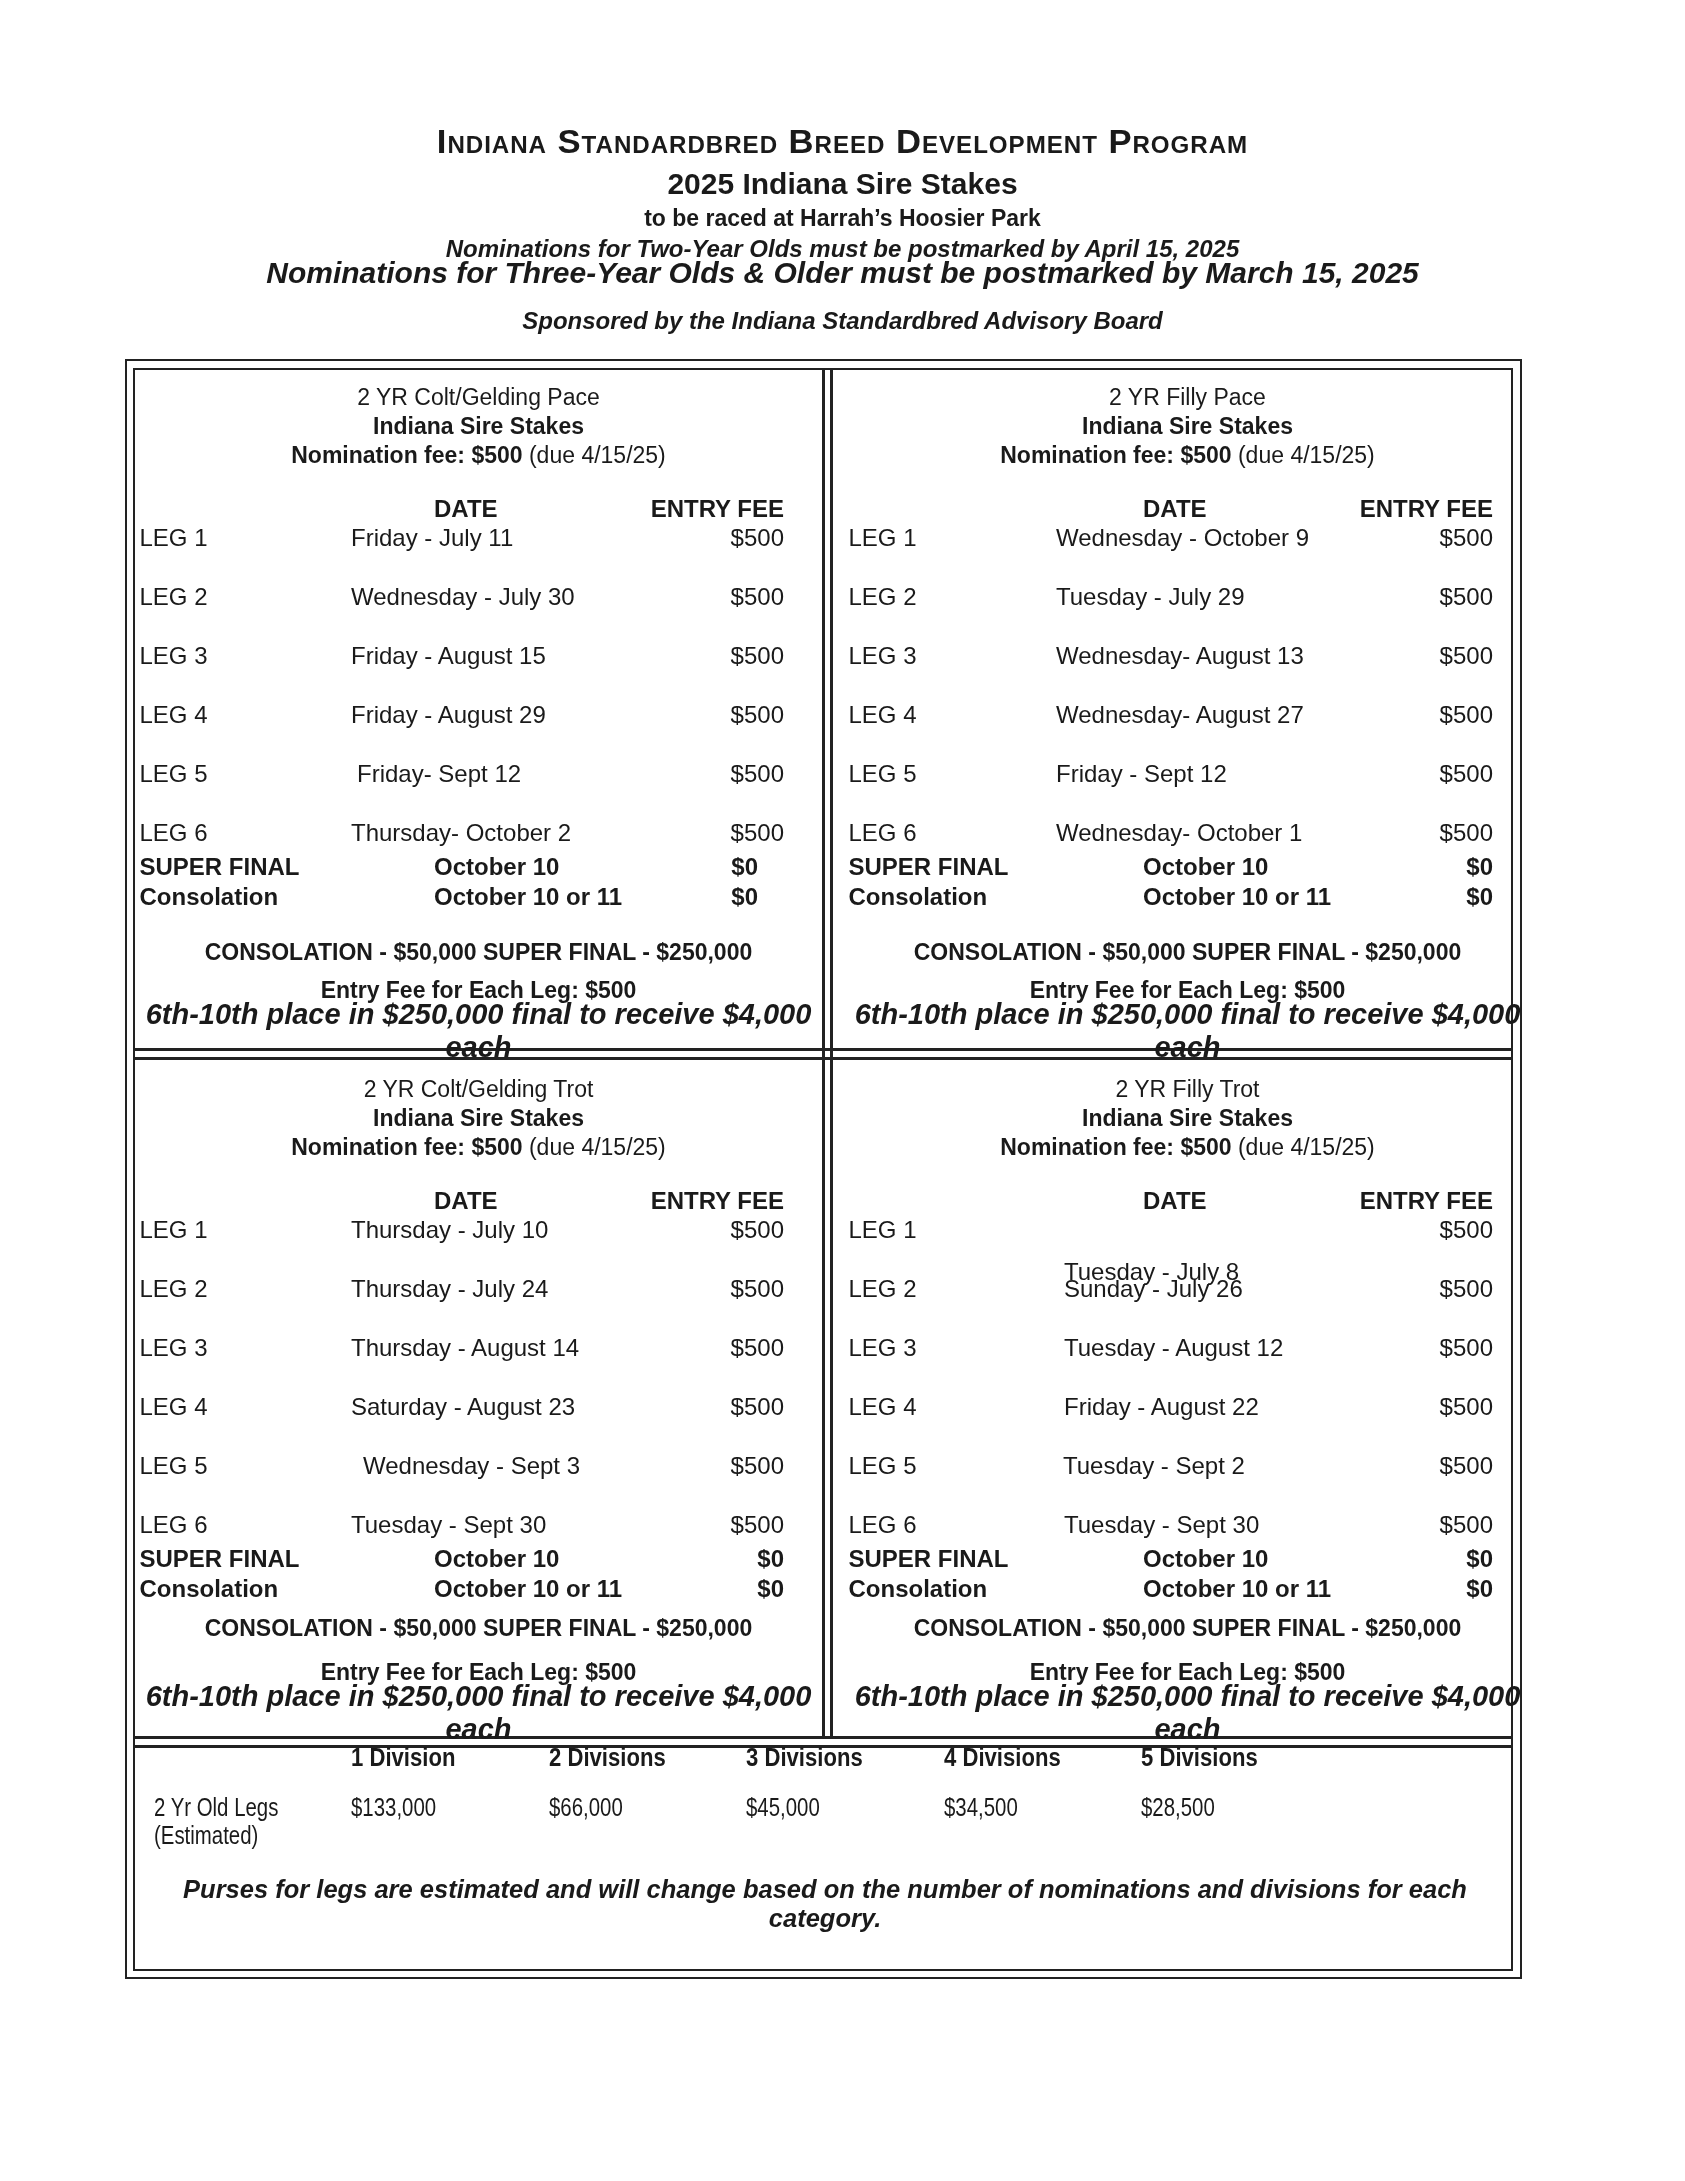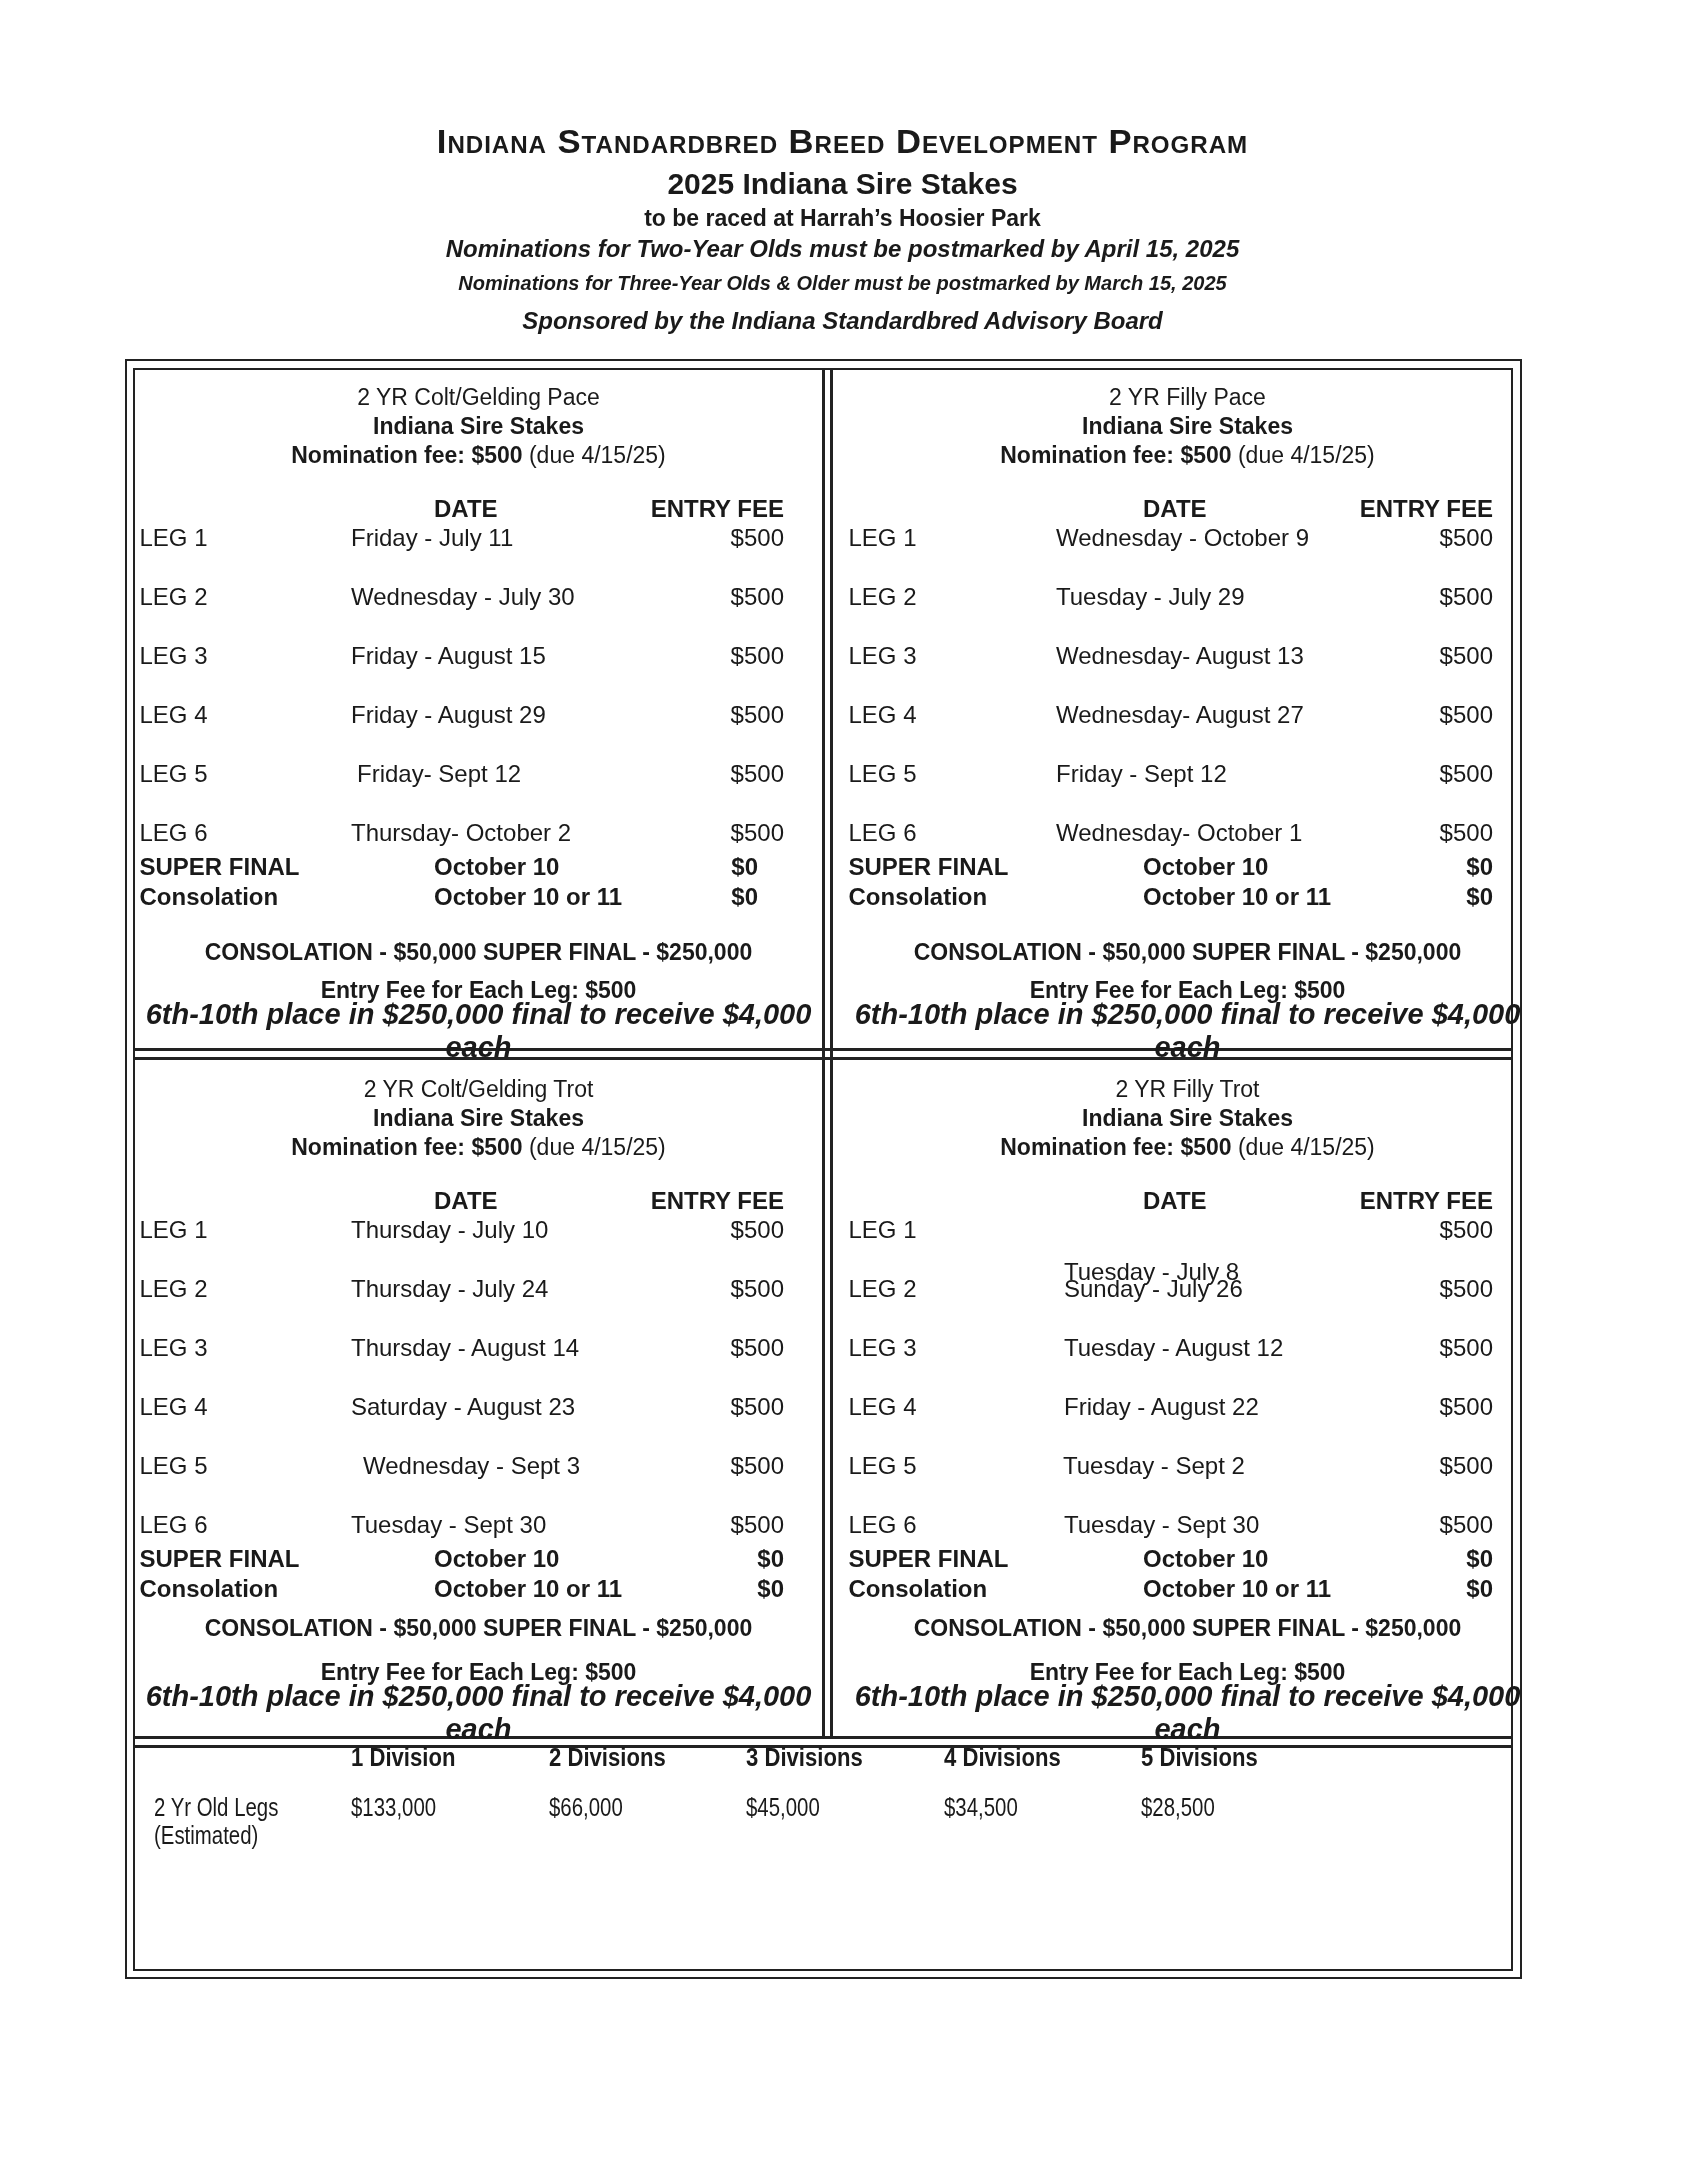--- a/index.html
+++ b/index.html
@@ -2,21 +2,21 @@
 <html style="font-size:14px"><head>
 <meta charset="utf-8">
 <style>
   html, body { margin:0; padding:0; background:#ffffff; }
   body { width:1685px; height:2181px; position:relative; font-family:"Liberation Sans", sans-serif; color:#1a1a1a; }
   .hdr { position:absolute; left:0; width:1685px; text-align:center; }
   .h-title { top:123px; font-size:33px; font-weight:bold; font-variant:small-caps; letter-spacing:0.9px; transform:scaleX(1.05); }
   .h-sub { top:167px; font-size:30px; font-weight:bold; }
   .h-raced { top:205px; font-size:23px; font-weight:bold; }
   .h-nom2 { top:235px; font-size:24px; font-weight:bold; font-style:italic; }
-  .h-nom3 { top:272px; font-size:20px; font-weight:bold; font-style:italic; }
+  .h-nom3 { top:256px; font-size:30px; font-weight:bold; font-style:italic; }
   .h-spons { top:307px; font-size:24px; font-weight:bold; font-style:italic; }
 
   .outer { position:absolute; left:125px; top:359px; width:1397px; height:1620px; border:2.6px solid #222; box-sizing:border-box; }
   .inner { position:absolute; left:133px; top:368px; width:1380px; height:1603px; border:2.6px solid #222; box-sizing:border-box; }
   .vline { position:absolute; width:2.6px; background:#222; }
   .hline { position:absolute; height:2.6px; background:#222; }
 
   .panel { position:absolute; width:685px; }
   .p-title { position:absolute; left:0; width:100%; text-align:center; font-size:23px; }
   .p-t1 { top:0; }
@@ -270,14 +270,15 @@
   <div class="div-head" style="left:1005px;">5 Divisions</div>
   <div class="div-label">
     <div>2 Yr Old Legs</div>
     <div>(Estimated)</div>
   </div>
   <div class="div-val" style="left:215px;">$133,000</div>
   <div class="div-val" style="left:413px;">$66,000</div>
   <div class="div-val" style="left:610px;">$45,000</div>
   <div class="div-val" style="left:808px;">$34,500</div>
   <div class="div-val" style="left:1005px;">$28,500</div>
+  <div class="div-note" style="top:133px;">Purses for legs are estimated and will change based on the number of nominations and divisions for each category.</div>
 </div>
 
 
 </body></html>

